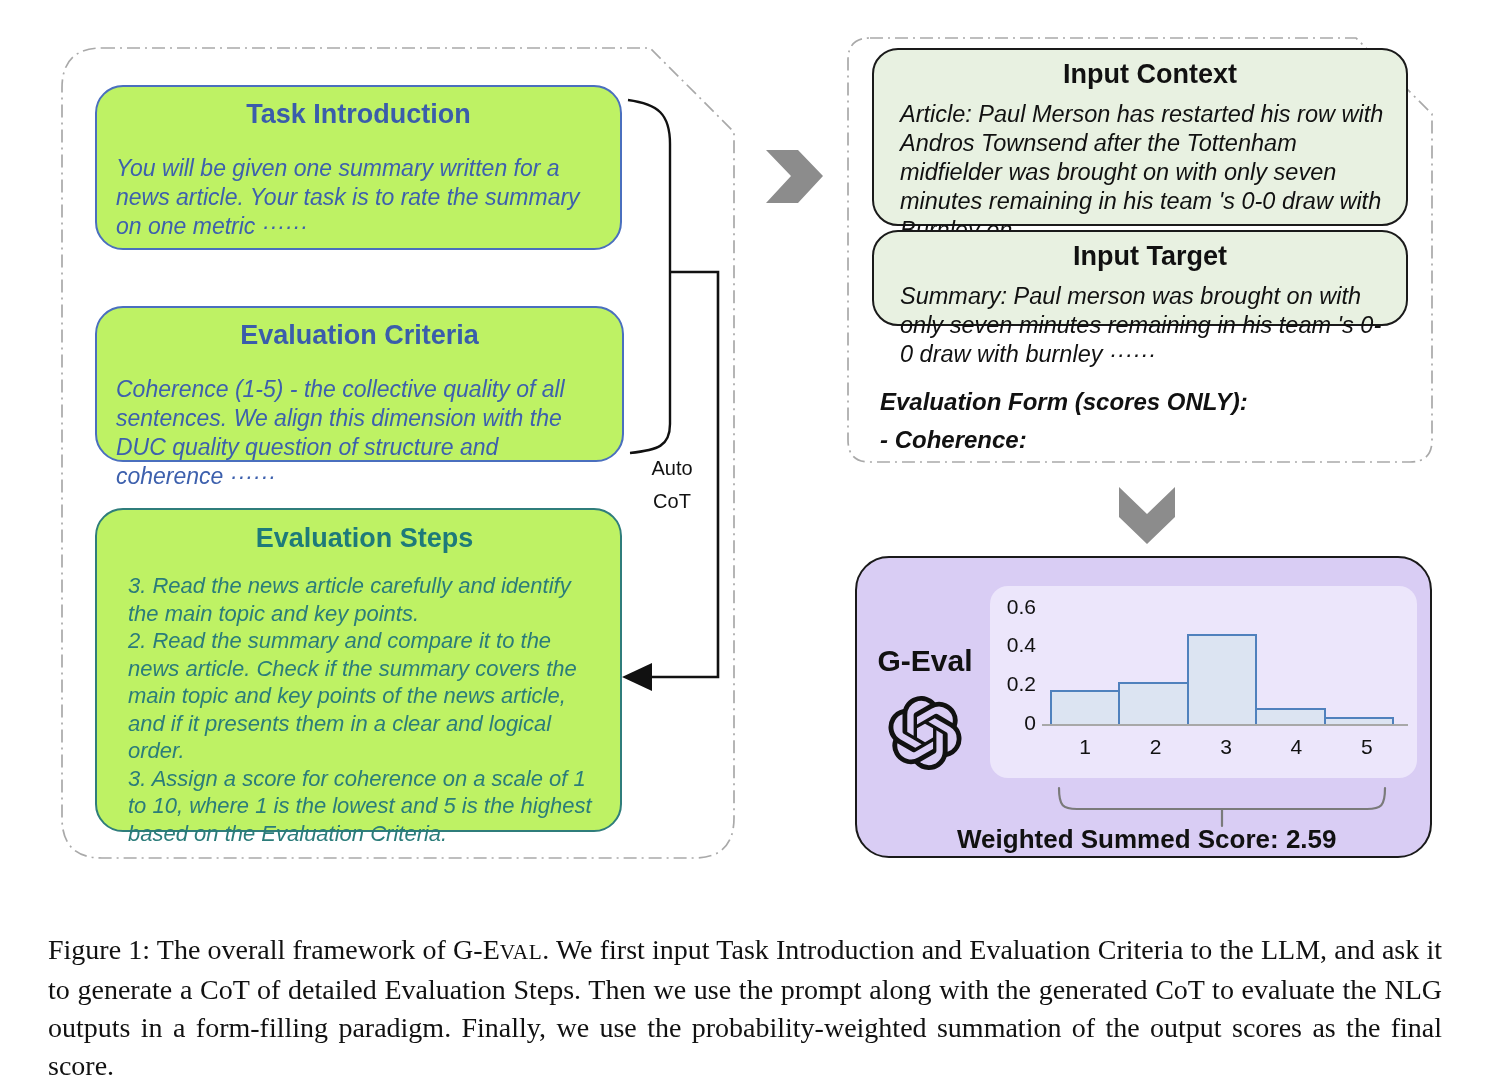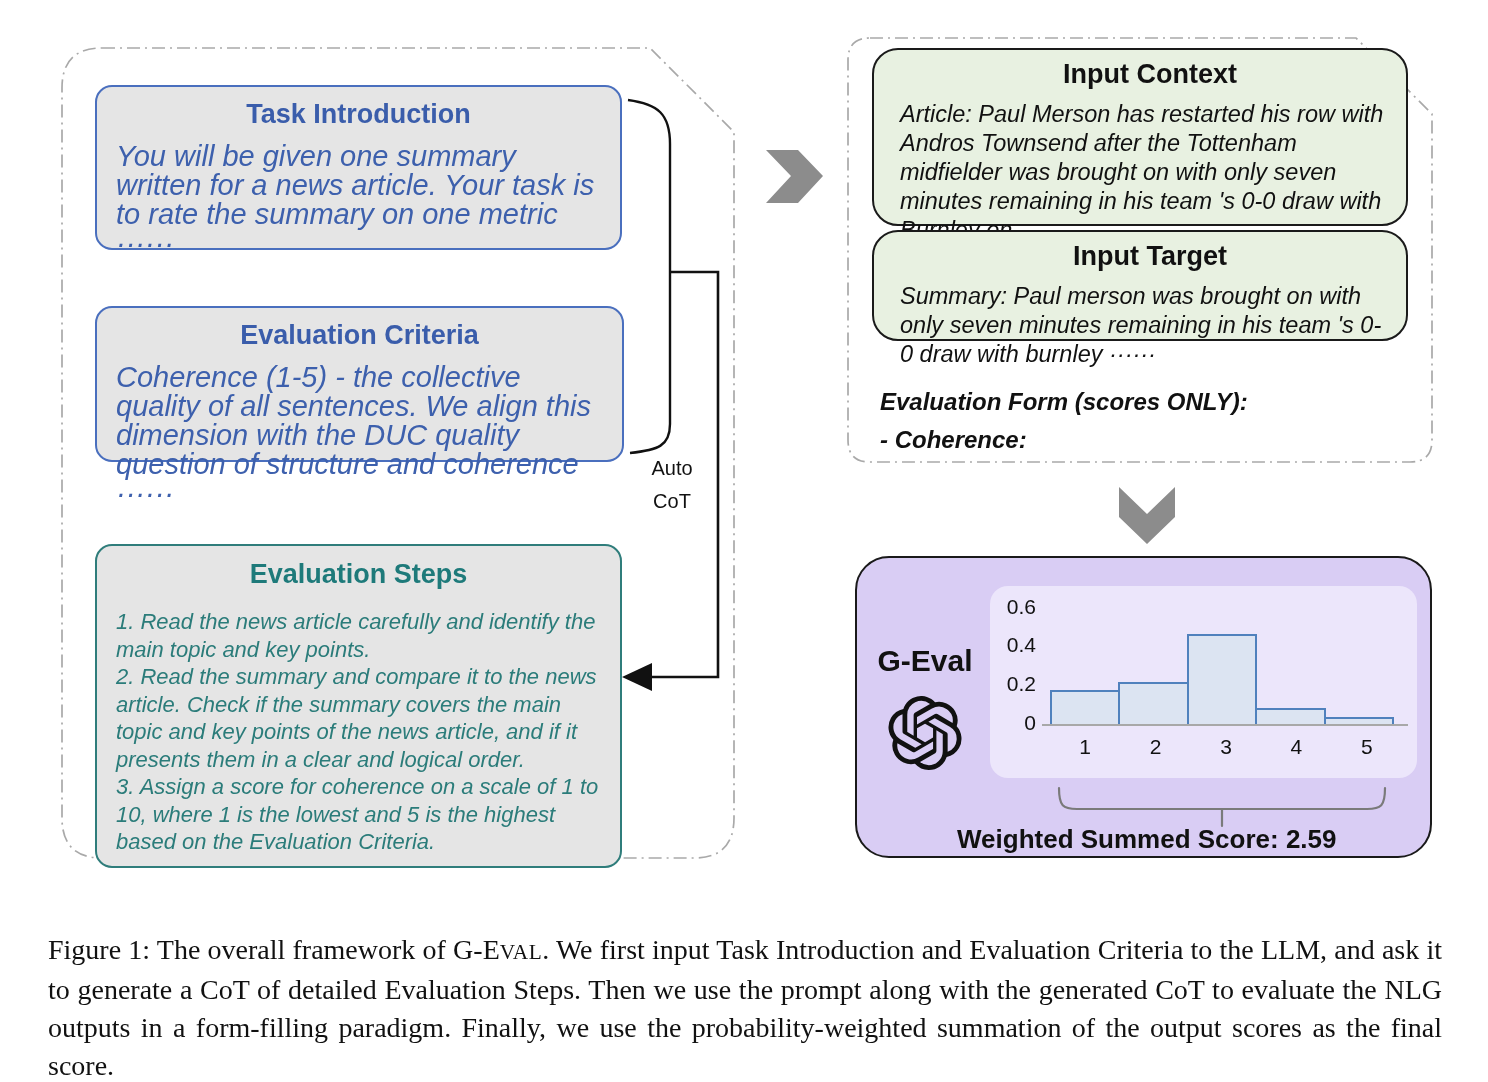--- a/index.html
+++ b/index.html
@@ -3,37 +3,37 @@
 <meta charset="utf-8">
 <style>
   html,body{margin:0;padding:0;background:#ffffff;}
   #canvas{
     position:relative;width:1488px;height:1082px;background:#ffffff;
     font-family:"Liberation Sans", sans-serif;overflow:hidden;
   }
   #connector-layer{position:absolute;left:0;top:0;width:1488px;height:1082px;}
 
   
-  .box{position:absolute;background:#e5e5e5;border-radius:17px;box-sizing:border-box;}
+  .box{position:absolute;background:#bef264;border-radius:28px;box-sizing:border-box;}
   .box .box-title{text-align:center;font-weight:bold;}
   .box .box-body{font-style:italic;}
 
   .task-box,.criteria-box{border:2.5px solid #4a6fbe;}
   .task-box{left:95px;top:85px;width:527px;height:165px;}
   .criteria-box{left:95px;top:306px;width:529px;height:156px;}
   .task-box .box-title,.criteria-box .box-title{color:#3a5dab;font-size:27px;margin-top:12px;}
-  .task-box .box-body,.criteria-box .box-body{color:#3d60ad;font-size:29px;line-height:29px;margin:12px 18px 0 19px;}
+  .task-box .box-body,.criteria-box .box-body{color:#3d60ad;font-size:23px;line-height:29px;margin:24px 18px 0 19px;}
 
-  .steps-box{left:95px;top:544px;width:527px;height:324px;border:2.5px solid #2f7d7b;}
+  .steps-box{left:95px;top:508px;width:527px;height:324px;border:2.5px solid #2f7d7b;padding-left:12px;}
   .steps-box .box-title{color:#1e7a7a;font-size:27px;margin-top:13px;}
   .steps-box .box-body{color:#2b7c7a;font-size:22px;line-height:27.5px;margin:18px 16px 0 19px;}
 
   .green-box{background:#e8f1e1;border:2.5px solid #1a1a1a;border-radius:26px;}
   .input-context-box{left:872px;top:48px;width:536px;height:178px;}
-  .input-target-box{left:872px;top:230px;width:536px;height:111px;}
+  .input-target-box{left:872px;top:230px;width:536px;height:96px;}
   .green-box .box-title{color:#111111;font-size:27px;font-weight:600;margin-top:9px;padding-left:20px;}
   .green-box .box-body{color:#111111;font-size:23.5px;line-height:29px;margin:10px 20px 0 26px;}
 
   .autocot{position:absolute;left:620px;top:452px;width:104px;text-align:center;
     color:#111111;font-size:20px;line-height:33px;}
 
   .evalform-line{position:absolute;left:880px;color:#111111;font-size:24px;
     font-style:italic;font-weight:600;}
   .evalform-1{top:388px;}
   .evalform-2{top:426px;}
@@ -95,21 +95,21 @@
   </div>
 
   <div class="autocot">
     <div>Auto</div>
     <div>CoT</div>
   </div>
 
   <div class="box steps-box">
     <div class="box-title">Evaluation Steps</div>
     <div class="box-body">
-      <div>1.  Read the news article carefully and identify the main topic and key points.</div>
+      <div>3.  Read the news article carefully and identify the main topic and key points.</div>
       <div>2.  Read the summary and compare it to the news article. Check if the summary covers the main topic and key points of the news article, and if it presents them in a clear and logical order.</div>
       <div>3.  Assign a score for coherence on a scale of 1 to 10, where 1 is the lowest and 5 is the highest based on the Evaluation Criteria.</div>
     </div>
   </div>
 
   <div class="box green-box input-context-box">
     <div class="box-title">Input Context</div>
     <div class="box-body">Article: Paul Merson has restarted his row with Andros Townsend after the Tottenham midfielder was brought on with only seven minutes remaining in his team 's 0-0 draw with Burnley on ······</div>
   </div>
 

